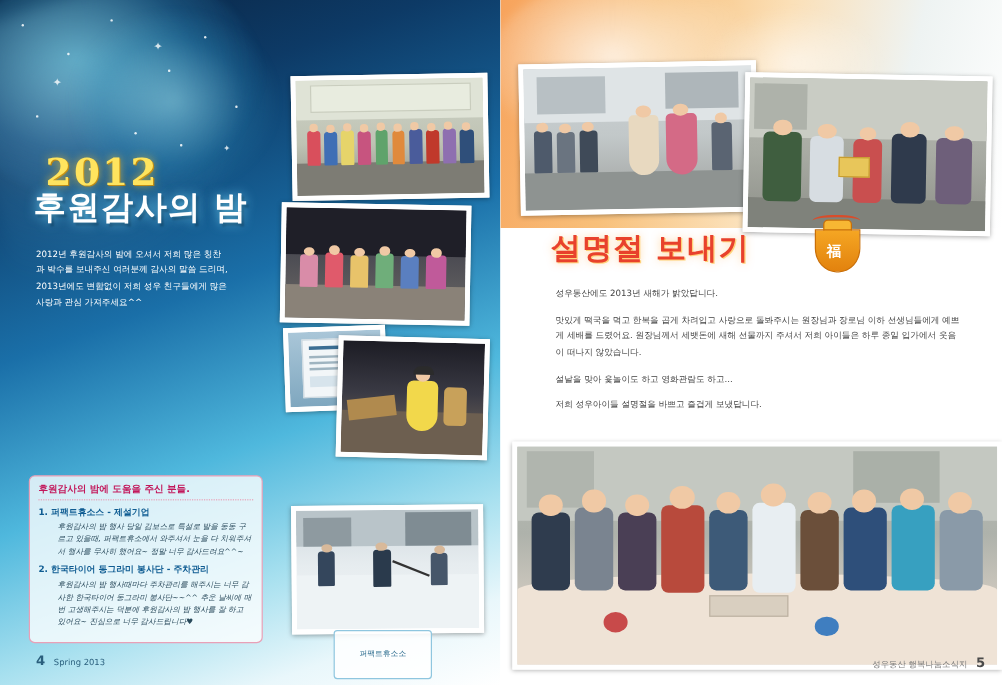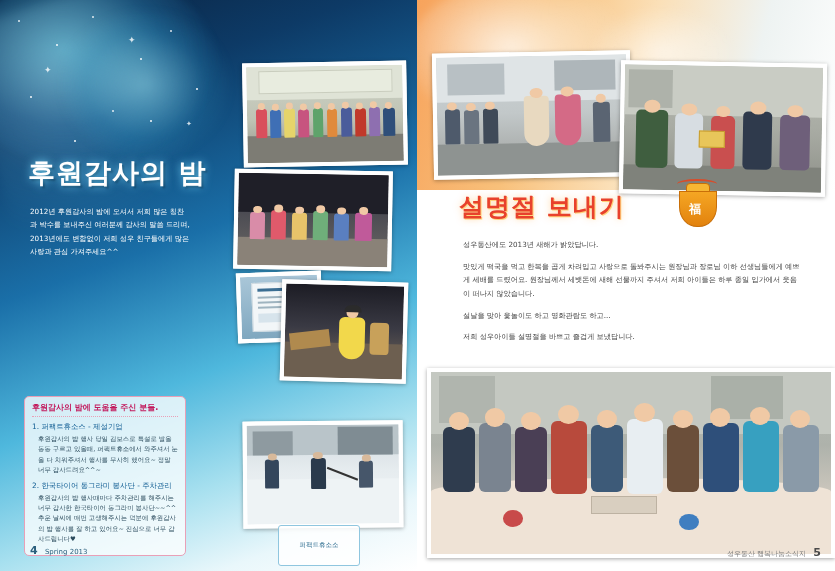--- a/index.html
+++ b/index.html
@@ -24,25 +24,25 @@
 
   .yr{position:absolute;left:38px;top:126px;font-size:31px;color:#ffe45e;
     font-family:"DejaVu Serif","Liberation Serif",serif;font-weight:bold;letter-spacing:2px;
     text-shadow:0 0 8px rgba(255,200,40,.75), 1px 1px 0 #b07c10;}
   .hdr{position:absolute;left:28px;top:155px;font-size:27px;color:#ffffff;font-weight:bold;
     letter-spacing:1px;text-shadow:0 0 10px rgba(120,220,255,.9), 2px 2px 2px rgba(0,40,70,.6);}
 
   .lbody{position:absolute;left:30px;top:205px;width:160px;color:#ffffff;font-size:7.2px;line-height:1.85;}
   .lbody p{margin:0 0 9px 0;}
 
-  .box{position:absolute;left:24px;top:396px;width:162px;border:1.5px solid #e9a0b7;border-radius:5px;
+  .box{position:absolute;left:24px;top:396px;width:195px;border:1.5px solid #e9a0b7;border-radius:5px;
     background:rgba(255,255,255,.78);padding:5px 7px 8px 7px;box-sizing:border-box;}
   .box-title{color:#c2185b;font-size:8px;font-weight:bold;border-bottom:1px dotted #e9a0b7;padding-bottom:3px;margin-bottom:4px;}
-  .box-sub{color:#0f5c92;font-size:7.4px;font-weight:normal;margin:5px 0 2px 0;}
-  .box-p{color:#2a4a5c;font-size:6.4px;line-height:1.62;margin:0 0 3px 6px;}
+  .box-sub{color:#0f5c92;font-size:7.4px;font-weight:bold;margin:5px 0 2px 0;}
+  .box-p{color:#2a4a5c;font-size:6.4px;line-height:1.62;margin:0 0 3px 16px;font-style:italic;}
 
   .pfoot{position:absolute;left:30px;bottom:14px;font-size:7px;color:#2a5f7d;}
   .pfoot .num{font-size:11px;font-weight:bold;margin-right:5px;color:#2a5f7d;}
 
   
   .page-right{position:absolute;left:417px;top:0;width:418px;height:571px;background:#ffffff;overflow:hidden;}
   .r-warm{position:absolute;left:0;top:0;width:418px;height:190px;
     background:linear-gradient(105deg,#f7a35c 0%,#f8c07a 28%,#fbe0b8 52%,#eef3f2 76%,#ffffff 100%);}
   .r-cloud{position:absolute;left:-10px;top:-20px;width:230px;height:150px;border-radius:50%;
     background:radial-gradient(ellipse at 45% 45%, rgba(255,255,255,.75), rgba(255,255,255,0) 68%);filter:blur(4px);}
@@ -92,20 +92,21 @@
     <div class="star" style="left:170px;top:30px;width:2px;height:2px;"></div>
     <div class="star" style="left:30px;top:96px;width:1.5px;height:1.5px;"></div>
     <div class="star" style="left:112px;top:110px;width:2px;height:2px;"></div>
     <div class="star" style="left:196px;top:88px;width:1.5px;height:1.5px;"></div>
     <div class="star" style="left:74px;top:140px;width:1.5px;height:1.5px;"></div>
     <div class="star" style="left:150px;top:120px;width:1.5px;height:1.5px;"></div>
     <div class="sparkle" style="left:44px;top:66px;">✦</div>
     <div class="sparkle" style="left:128px;top:36px;">✦</div>
     <div class="sparkle" style="left:186px;top:120px;font-size:7px;">✦</div>
 
+    <div class="yr">2012</div>
     <div class="hdr">후원감사의 밤</div>
 
     <div class="lbody">
       <p class="p3">2012년 후원감사의 밤에 오셔서 저희 많은 칭찬과 박수를 보내주신 여러분께 감사의 말씀 드리며, 2013년에도 변함없이 저희 성우 친구들에게 많은 사랑과 관심 가져주세요^^</p>
     </div>
 
     <div class="box">
       <div class="box-title">후원감사의 밤에 도움을 주신 분들.</div>
       <div class="box-sub">1. 퍼팩트휴소스 - 제설기업</div>
       <div class="box-p">후원감사의 밤 행사 당일 김보스로 특설로 발을 동동 구르고 있을때, 퍼팩트휴소에서 와주셔서 눈을 다 치워주셔서 행사를 무사히 했어요~ 정말 너무 감사드려요^^~</div>

